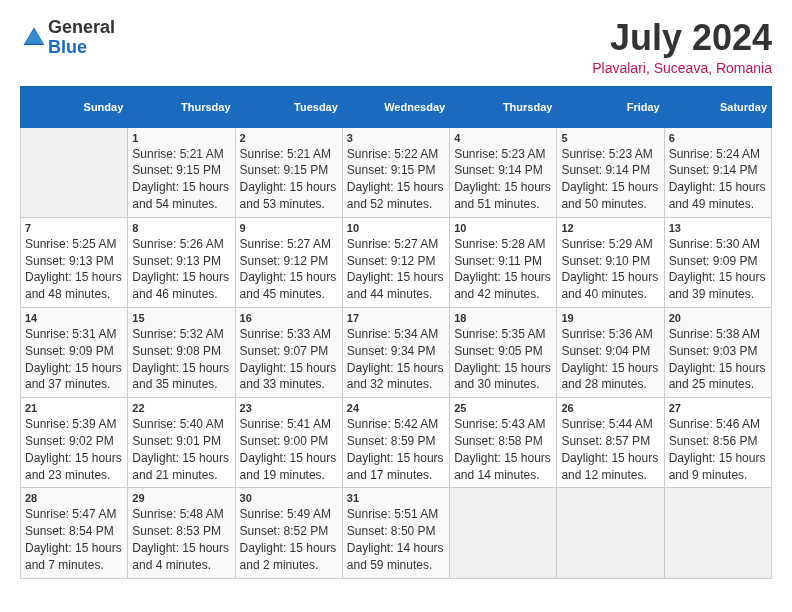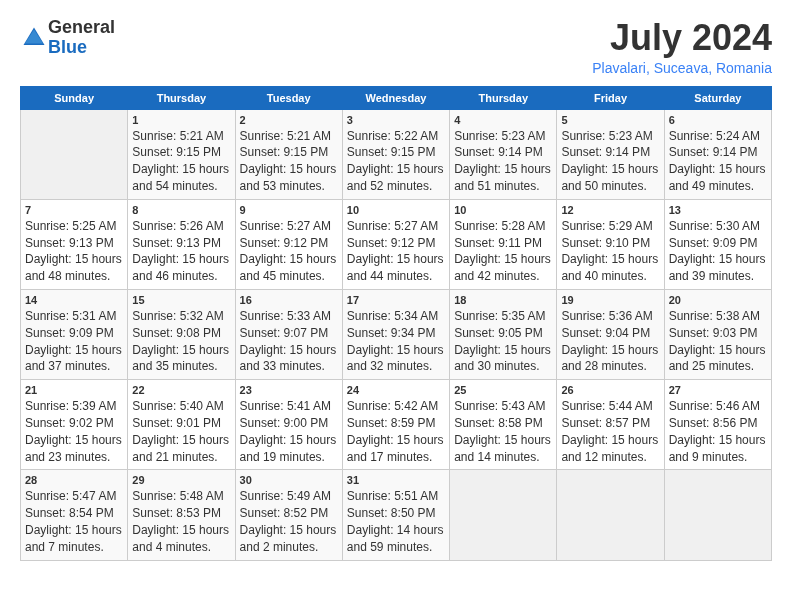--- a/index.html
+++ b/index.html
@@ -42,33 +42,33 @@
       text-align: right;
     }
     .month-title {
       font-size: 36px;
       font-weight: bold;
       color: #333;
       line-height: 1.1;
     }
     .location {
       font-size: 14px;
-      color: #3b82f6;
+      color: #be185d;
       margin-top: 2px;
     }
     table {
       width: 100%;
       border-collapse: collapse;
       font-size: 10px;
     }
     thead tr th {
       background: #1a6bbf;
       color: #fff;
-      padding: 5px 4px;
-      text-align: center;
+      padding: 14px 4px;
+      text-align: right;
       font-size: 11px;
       font-weight: bold;
       border: 1px solid #1a6bbf;
     }
     tbody tr td {
       border: 1px solid #ccc;
       padding: 4px 4px;
       vertical-align: top;
       min-height: 72px;
       height: 72px;

